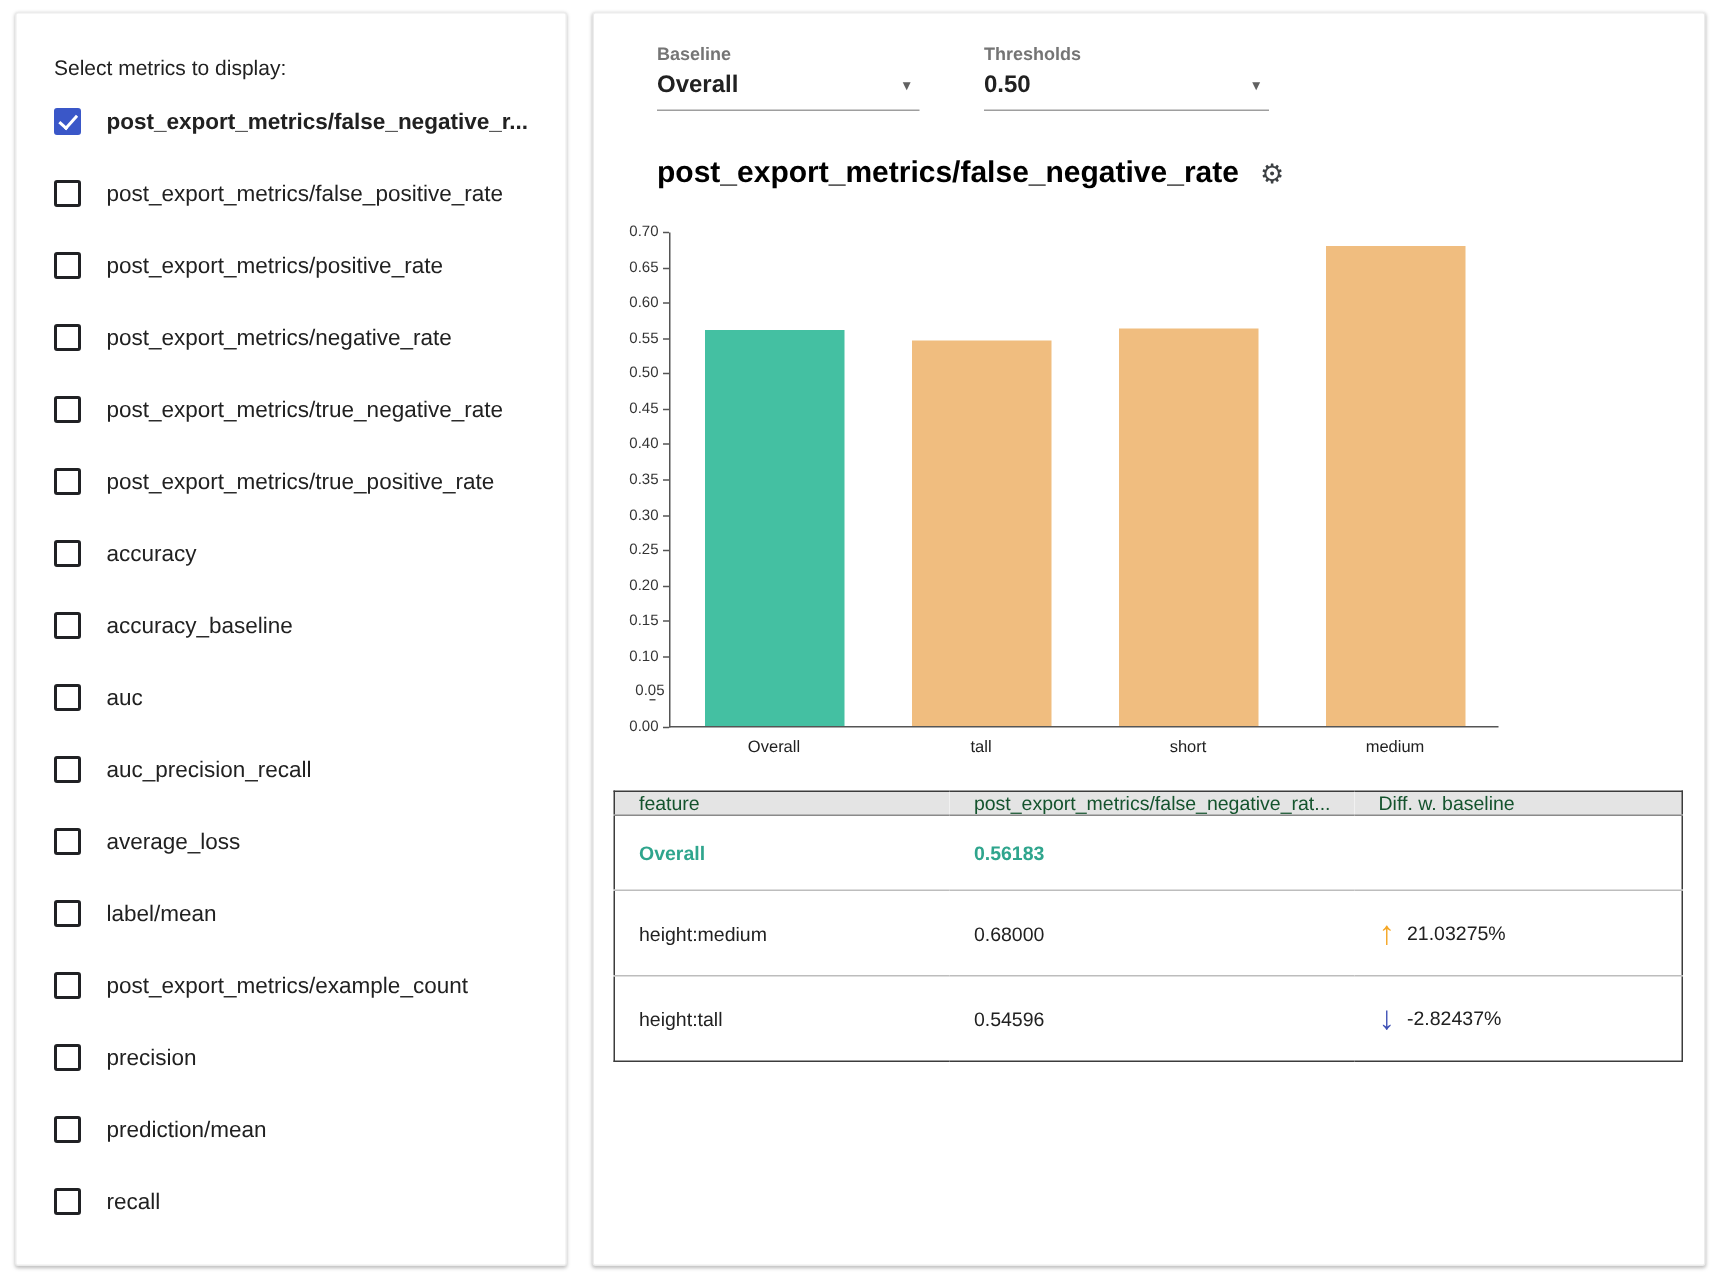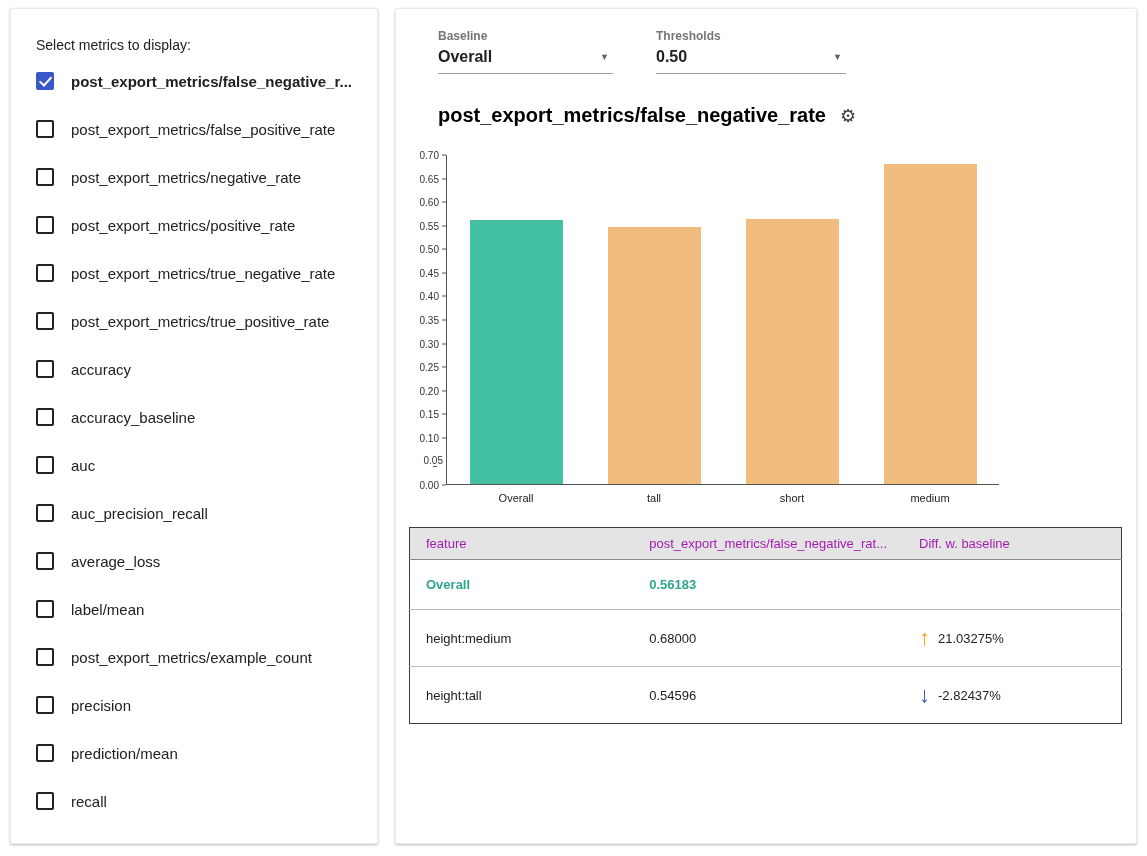--- a/index.html
+++ b/index.html
@@ -79,21 +79,21 @@
   }
 
   
   .metrics-table {
     width:calc(100% - 27px); margin:6px 14px 0 13px;
     border-collapse:collapse; border:1px solid #3c3c3c;
     font-size:13px;
   }
   .metrics-table th {
     background:#e4e4e4; text-align:left; font-weight:normal;
-    color:#a21caf; padding:8px 16px; border-bottom:1px solid #8a8a8a;
+    color:#14532d; padding:0 16px; border-bottom:1px solid #8a8a8a;
     white-space:nowrap; overflow:hidden;
   }
   .metrics-table col.c1 { width:34%; }
   .metrics-table col.c2 { width:33%; }
   .metrics-table col.c3 { width:33%; }
   .metrics-table td {
     padding:17px 16px; color:#212121; border-top:1px solid #bdbdbd;
     vertical-align:middle;
   }
   .metrics-table tr:first-child td { border-top:none; }
@@ -113,25 +113,25 @@
         <div class="metric-item checked">
           <span class="checkbox checked"></span>
           <span class="metric-label">post_export_metrics/false_negative_r...</span>
         </div>
         <div class="metric-item">
           <span class="checkbox"></span>
           <span class="metric-label">post_export_metrics/false_positive_rate</span>
         </div>
         <div class="metric-item">
           <span class="checkbox"></span>
+          <span class="metric-label">post_export_metrics/positive_rate</span>
+        </div>
+        <div class="metric-item">
+          <span class="checkbox"></span>
           <span class="metric-label">post_export_metrics/negative_rate</span>
-        </div>
-        <div class="metric-item">
-          <span class="checkbox"></span>
-          <span class="metric-label">post_export_metrics/positive_rate</span>
         </div>
         <div class="metric-item">
           <span class="checkbox"></span>
           <span class="metric-label">post_export_metrics/true_negative_rate</span>
         </div>
         <div class="metric-item">
           <span class="checkbox"></span>
           <span class="metric-label">post_export_metrics/true_positive_rate</span>
         </div>
         <div class="metric-item">

